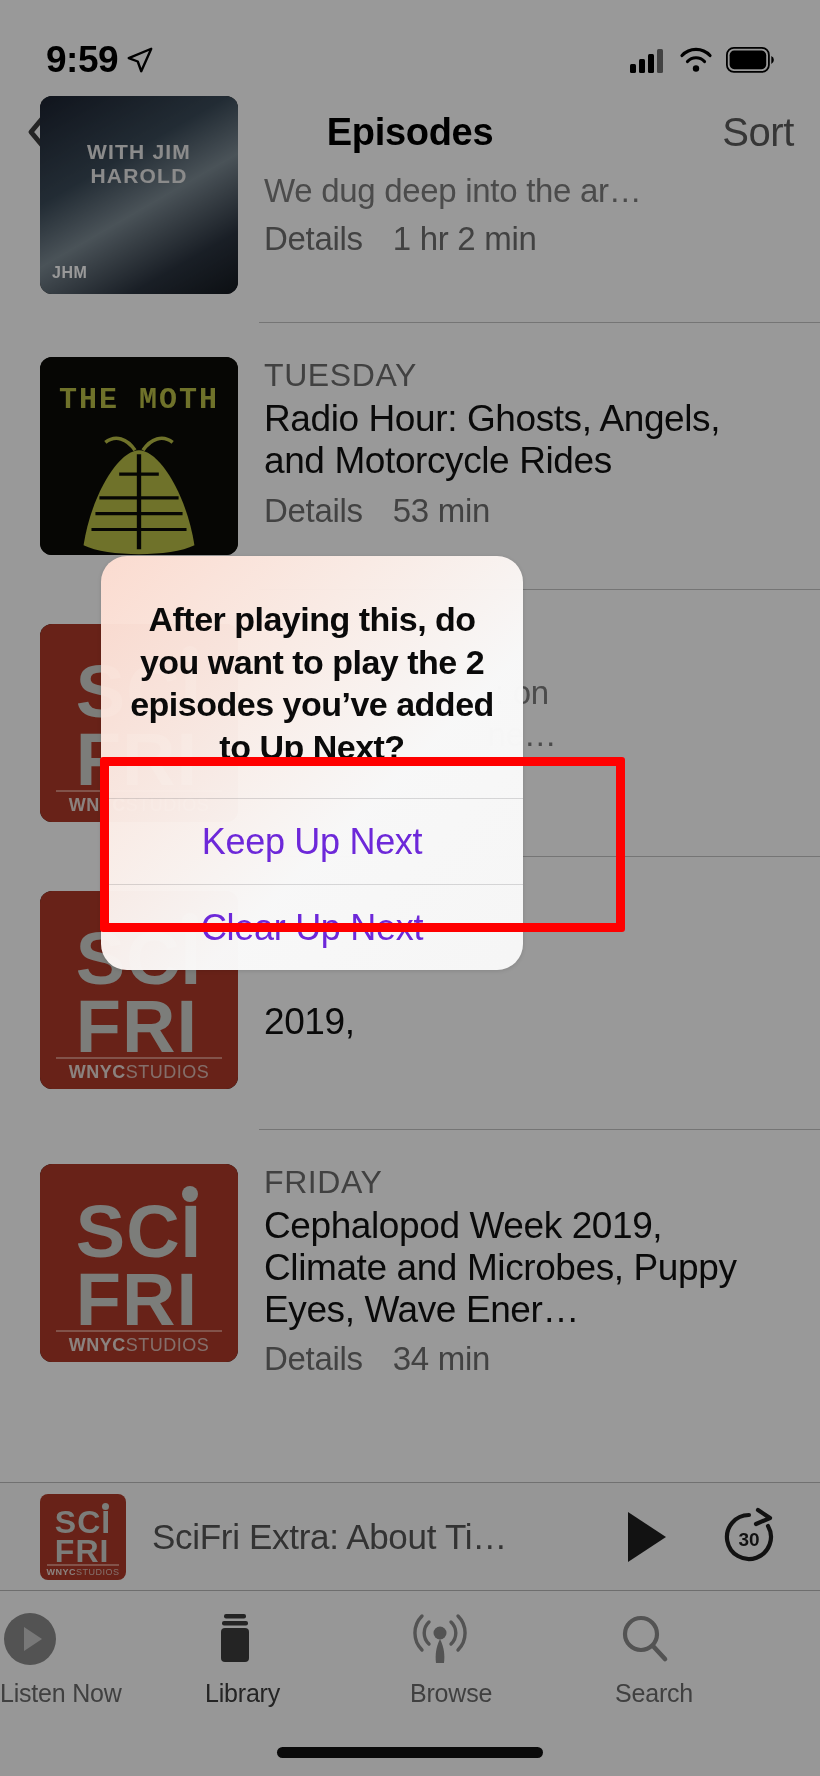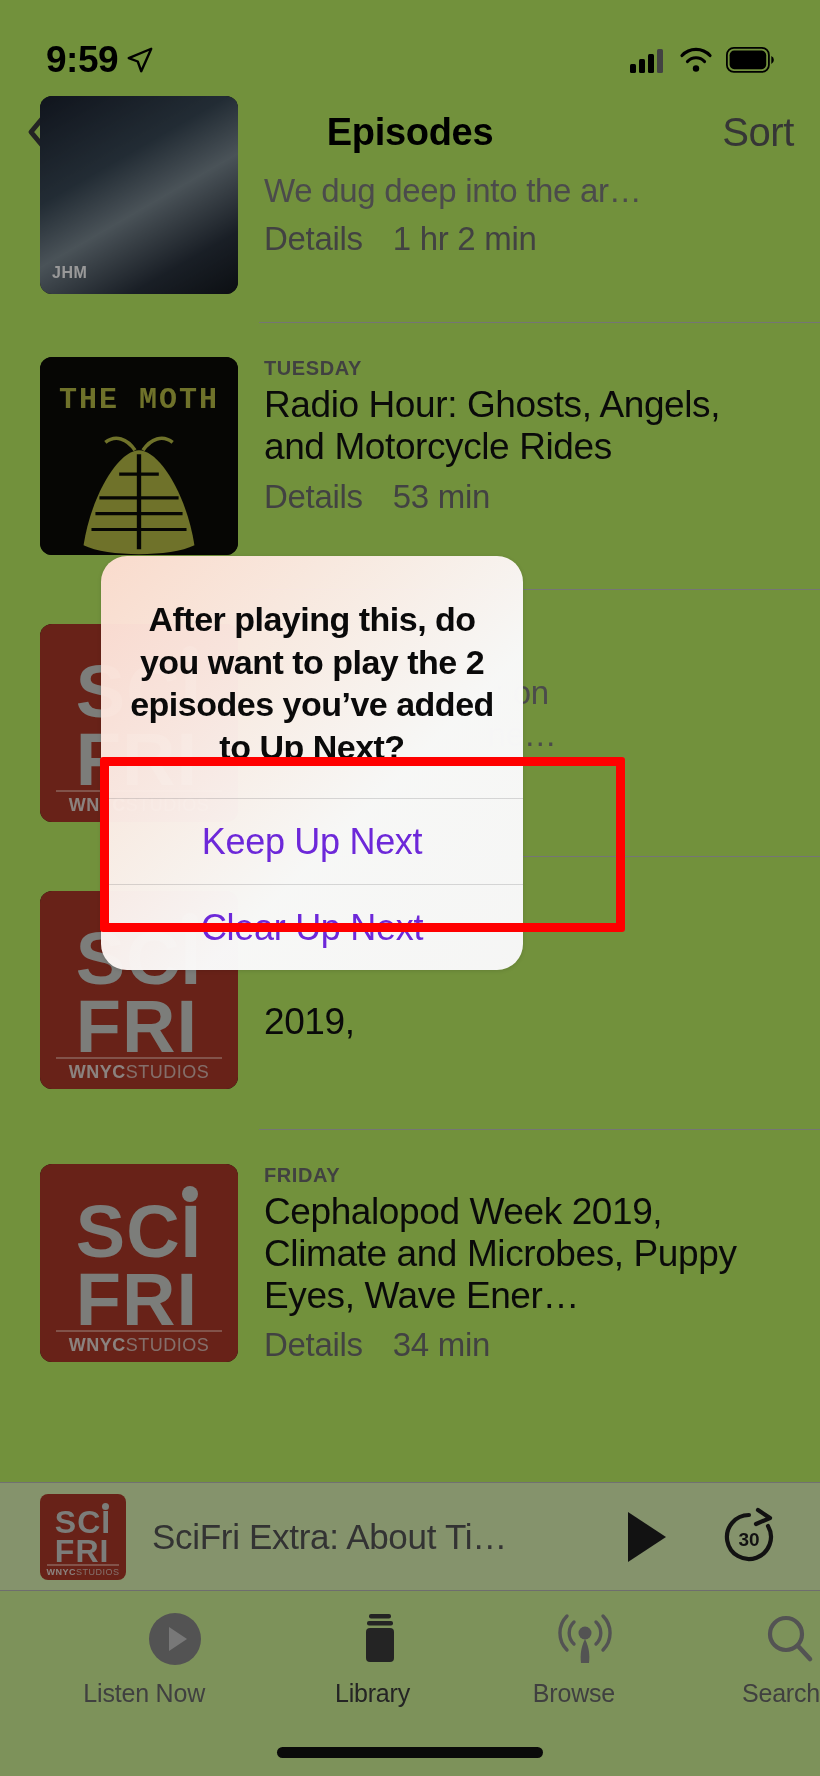--- a/index.html
+++ b/index.html
@@ -6,21 +6,21 @@
   html,body { width:820px; height:1776px; }
   body {
     font-family: "Liberation Sans", sans-serif;
     background:#9a9a9a;
     position:relative;
     overflow:hidden;
     -webkit-font-smoothing:antialiased;
   }
 
   
-  #app-layer { position:absolute; inset:0; background:#bef264;padding-left:16px; }
+  #app-layer { position:absolute; inset:0; background:#ffffff;padding-left:16px; }
   #dim { position:absolute; inset:0; background:rgba(0,0,0,0.40); z-index:40; pointer-events:none; }
 
   
   .statusbar {
     position:absolute; top:0; left:0; right:0; height:96px;
     display:flex; align-items:center; justify-content:space-between;
     padding:24px 46px 0 46px;
   }
   .sb-left { display:flex; align-items:center; gap:7px; }
   .sb-time { font-size:37px; font-weight:700; letter-spacing:-0.5px; color:#000; }
@@ -43,21 +43,21 @@
   
   .list { position:absolute; top:168px; left:0; right:0; bottom:0; }
   .row { display:flex; padding:0 0 0 40px; position:relative; }
   .art {
     width:198px; height:198px; flex:0 0 198px; border-radius:12px;
     overflow:hidden; position:relative; background:#111;
   }
   .row-body { flex:1; padding-left:26px; padding-right:40px; min-width:0; }
   .sep { height:1px; background:#c3c3c3; margin-left:259px; }
 
-  .eday { font-size:20px; font-weight:700; color:#6d6d6d; letter-spacing:0.6px; margin-bottom:4px; }
+  .eday { font-size:32px; font-weight:400; color:#6d6d6d; letter-spacing:0.6px; margin-bottom:4px; }
   .etitle { font-size:37px; line-height:1.13; color:#111; letter-spacing:-0.4px; }
   .edesc { font-size:33px; color:#7d7d7d; letter-spacing:-0.3px; margin-top:4px;
            white-space:nowrap; overflow:hidden; }
   .emeta { display:flex; align-items:center; gap:30px; margin-top:10px;
            font-size:33px; color:#6f6f6f; letter-spacing:-0.3px; }
 
   
   .scifri { background:#ad3a28; width:100%; height:100%; position:relative;
             display:flex; flex-direction:column; align-items:center; }
   .scifri-sci { font-weight:700; color:#cfd0cb; line-height:0.92; letter-spacing:1px; }
@@ -93,21 +93,21 @@
               white-space:nowrap; overflow:hidden; }
   .mp-btn { flex:0 0 auto; display:flex; align-items:center; justify-content:flex-start; }
 
   
   .tabbar {
     position:absolute; left:0; right:0; bottom:0; height:186px;
     background:rgba(246,246,246,0.35);
     border-top:1px solid #b8b8b8;
     display:flex; align-items:flex-start; padding-top:18px;
   }
-  .tab { flex:1; display:flex; flex-direction:column; align-items:flex-end; gap:10px; }
+  .tab { flex:1; display:flex; flex-direction:column; align-items:flex-start; gap:10px; }
   .tab-label { font-size:25px; color:#6b6b6b; letter-spacing:-0.2px; }
   .tab.active .tab-label { color:#3c3c3c; }
   .home-ind { position:absolute; bottom:18px; left:50%; transform:translateX(-50%);
               width:266px; height:11px; border-radius:6px; background:#111; }
 
   
   #alert {
     position:absolute; z-index:60;
     left:101px; top:556px; width:422px;
     border-radius:26px; overflow:hidden;
@@ -176,20 +176,21 @@
     </div>
     <div class="nav-title">Episodes</div>
     <div class="nav-sort">Sort</div>
   </div>
 
   <div class="list">
 
     <div class="row" style="margin-top:-72px;">
       <div class="art">
         <div class="jim">
+          <div class="jim-txt">WITH JIM HAROLD</div>
           <div class="jim-badge">JHM</div>
         </div>
       </div>
       <div class="row-body" style="padding-top:72px;">
         <div class="edesc">We dug deep into the ar…</div>
         <div class="emeta">
           <span>Details</span>
           <span>1 hr 2 min</span>
         </div>
       </div>

